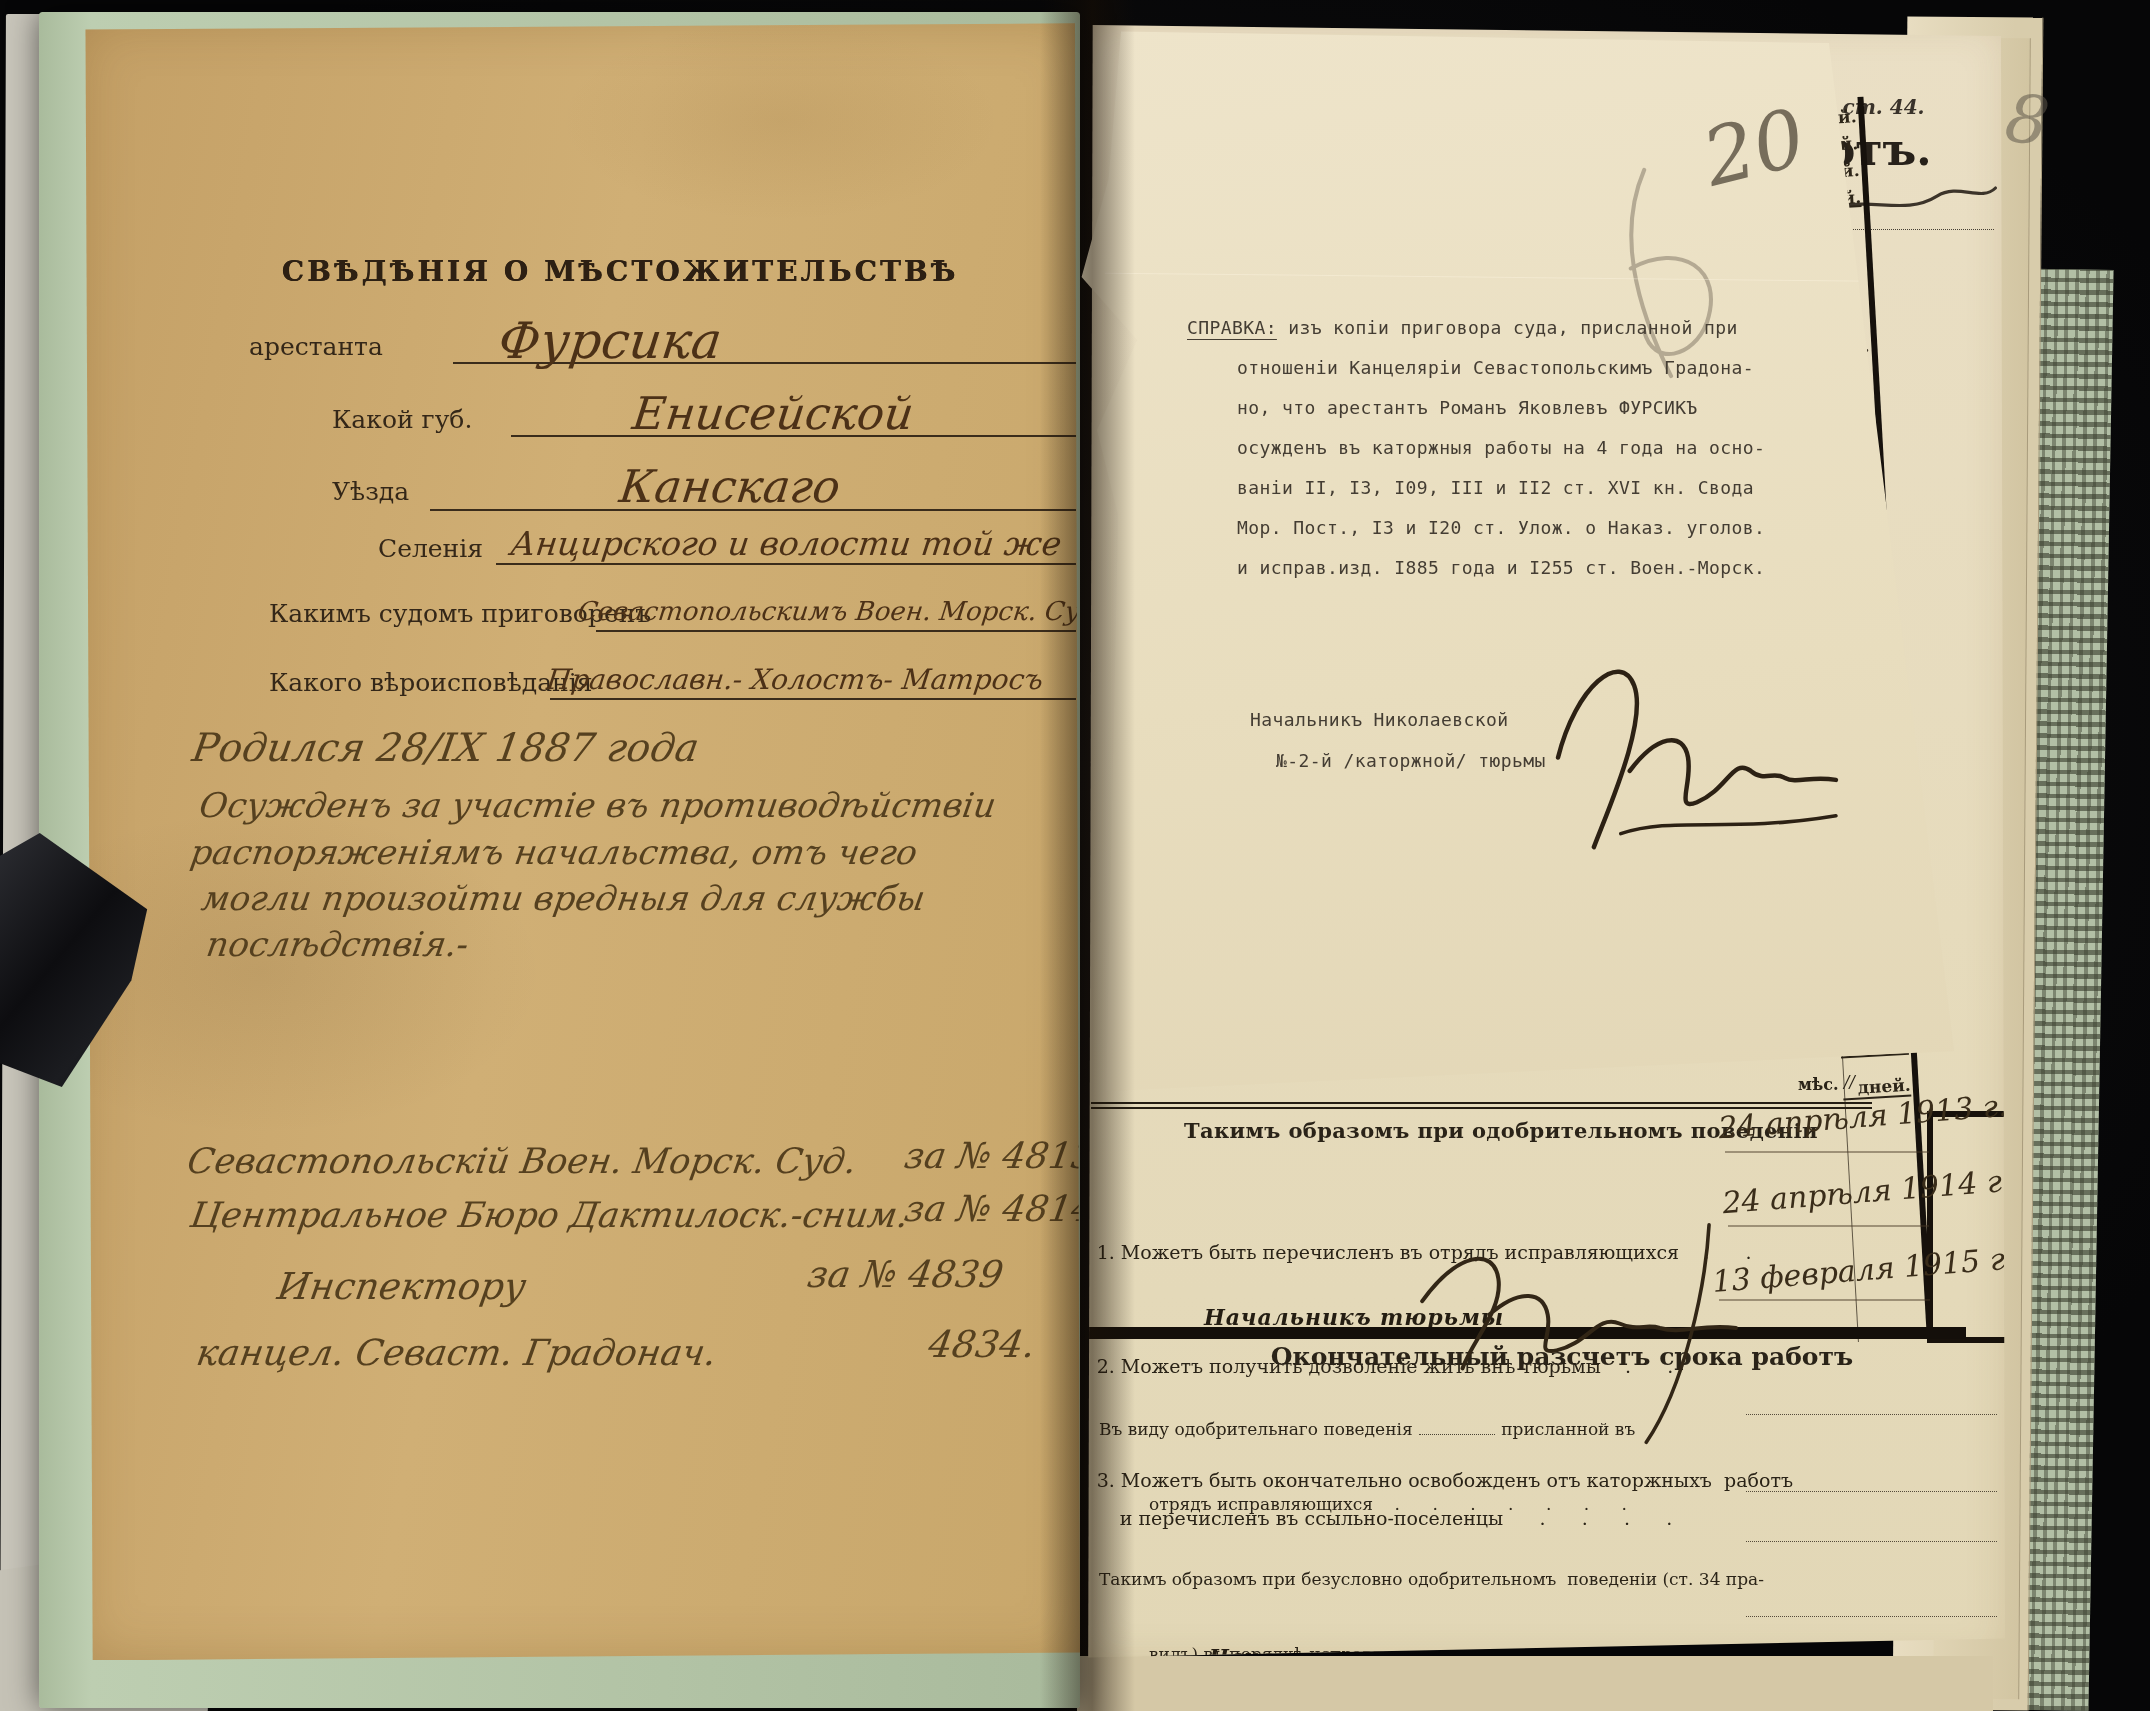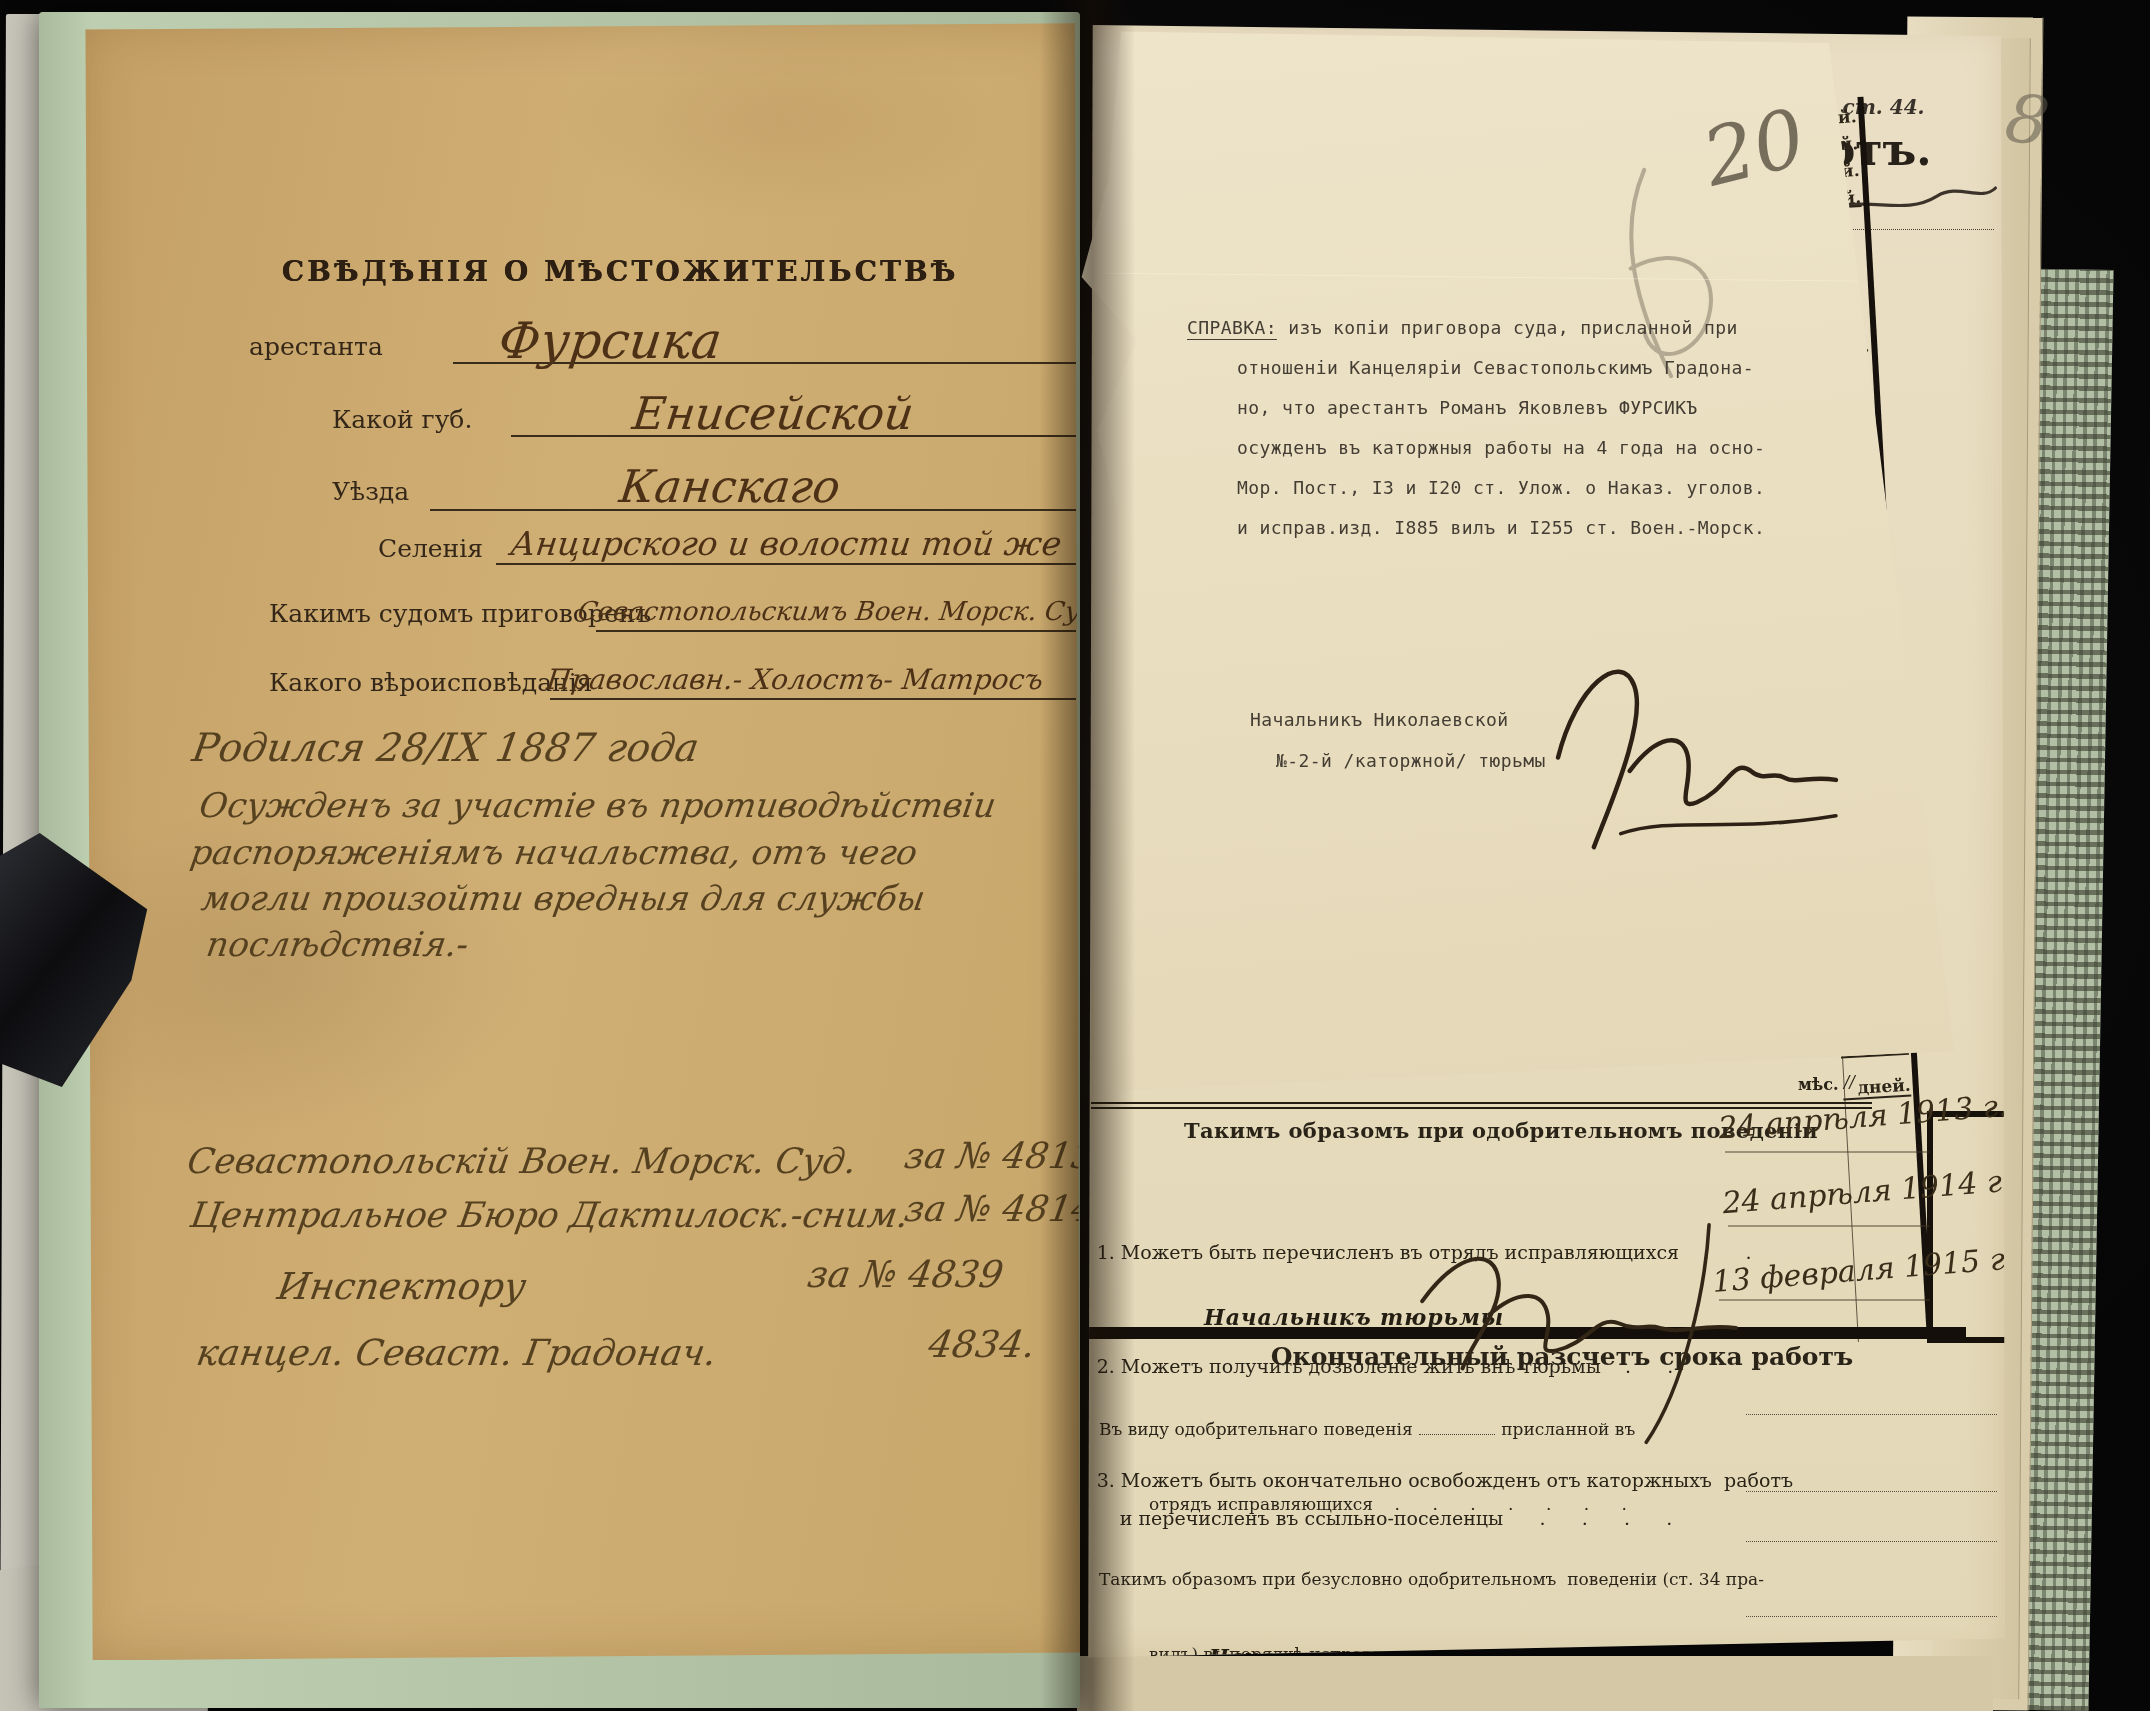--- a/index.html
+++ b/index.html
@@ -183,22 +183,23 @@
     <svg class="abs" style="left:512px;top:108px;" width="207" height="251" viewBox="0 0 460 560">
       <path d="M120,80 C60,220 100,380 180,540 M90,300 C200,240 300,300 260,420 C230,500 140,520 120,440" fill="none" stroke="rgba(112,102,86,.45)" stroke-width="9" stroke-linecap="round"></path>
     </svg>
     <div class="abs crease" style="left:27px;top:251px;width:831px;height:1.3px;"></div>
 
     <div class="abs" style="left:109px;top:282px;width:682px;">
       <div class="type cl first"><span class="cert-head">СПРАВКА:</span> <span>изъ копіи приговора суда, присланной при</span></div>
       <div class="type cl">отношеніи Канцеляріи Севастопольскимъ Градона-</div>
       <div class="type cl">но, что арестантъ Романъ Яковлевъ ФУРСИКЪ</div>
       <div class="type cl">осужденъ въ каторжныя работы на 4 года на осно-</div>
+      <div class="type cl">ваніи II, I3, I09, III и II2 ст. XVI кн. Свода</div>
       <div class="type cl">Мор. Пост., I3 и I20 ст. Улож. о Наказ. уголов.</div>
-      <div class="type cl">и исправ.изд. I885 вилъ и I255 ст. Воен.-Морск.</div>
+      <div class="type cl">и исправ.изд. I885 года и I255 ст. Воен.-Морск.</div>
     </div>
     <div class="abs type" style="left:172px;top:683px;">Начальникъ Николаевской</div>
     <div class="abs type" style="left:198px;top:724px;">№-2-й /каторжной/ тюрьмы</div>
     <svg class="abs" style="left:462px;top:597px;" width="305" height="251" viewBox="0 0 680 560">
       <path d="M40,300 C80,140 180,60 210,140 C240,220 150,420 120,500 M200,330 C260,250 320,240 330,300 C340,360 300,420 350,400 C420,370 430,300 470,330 C500,355 520,330 545,345 C575,360 600,340 660,350" fill="none" stroke="#2c2114" stroke-width="10" stroke-linecap="round"></path>
       <path d="M180,470 C300,430 420,470 660,430" fill="none" stroke="#2c2114" stroke-width="8" stroke-linecap="round"></path>
     </svg>
   </div>
 
   <div class="abs greyleft"></div>

